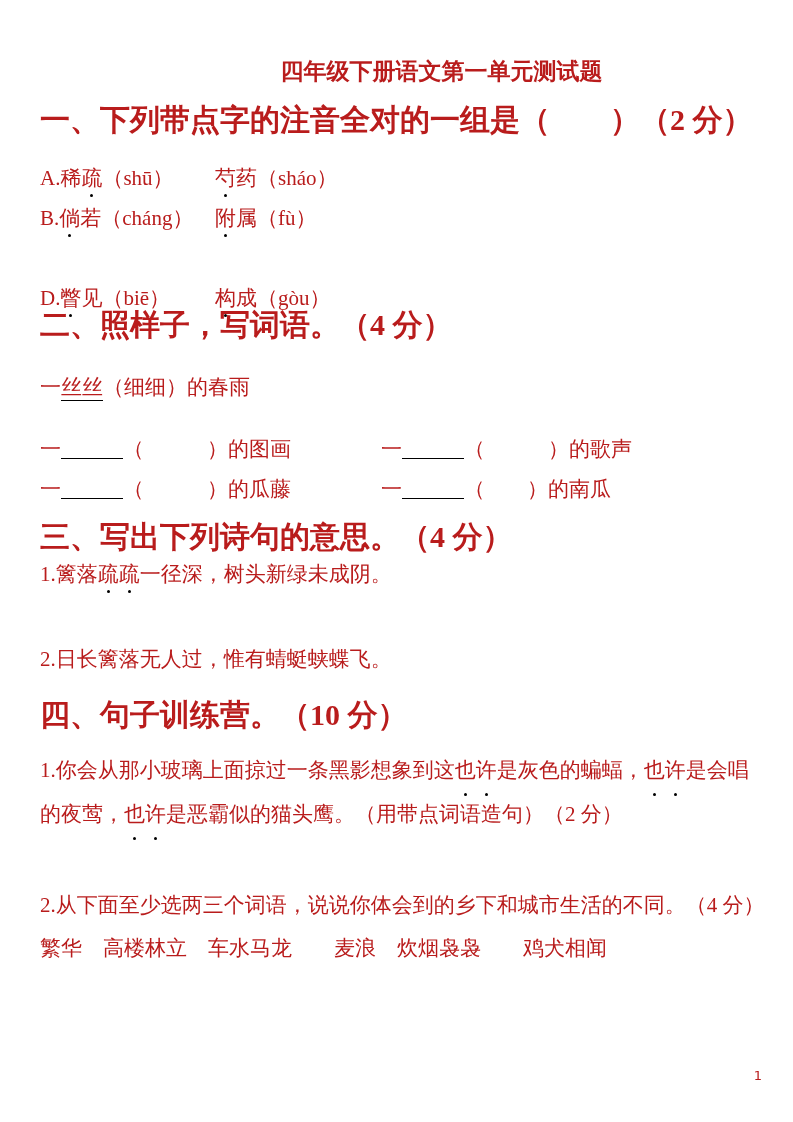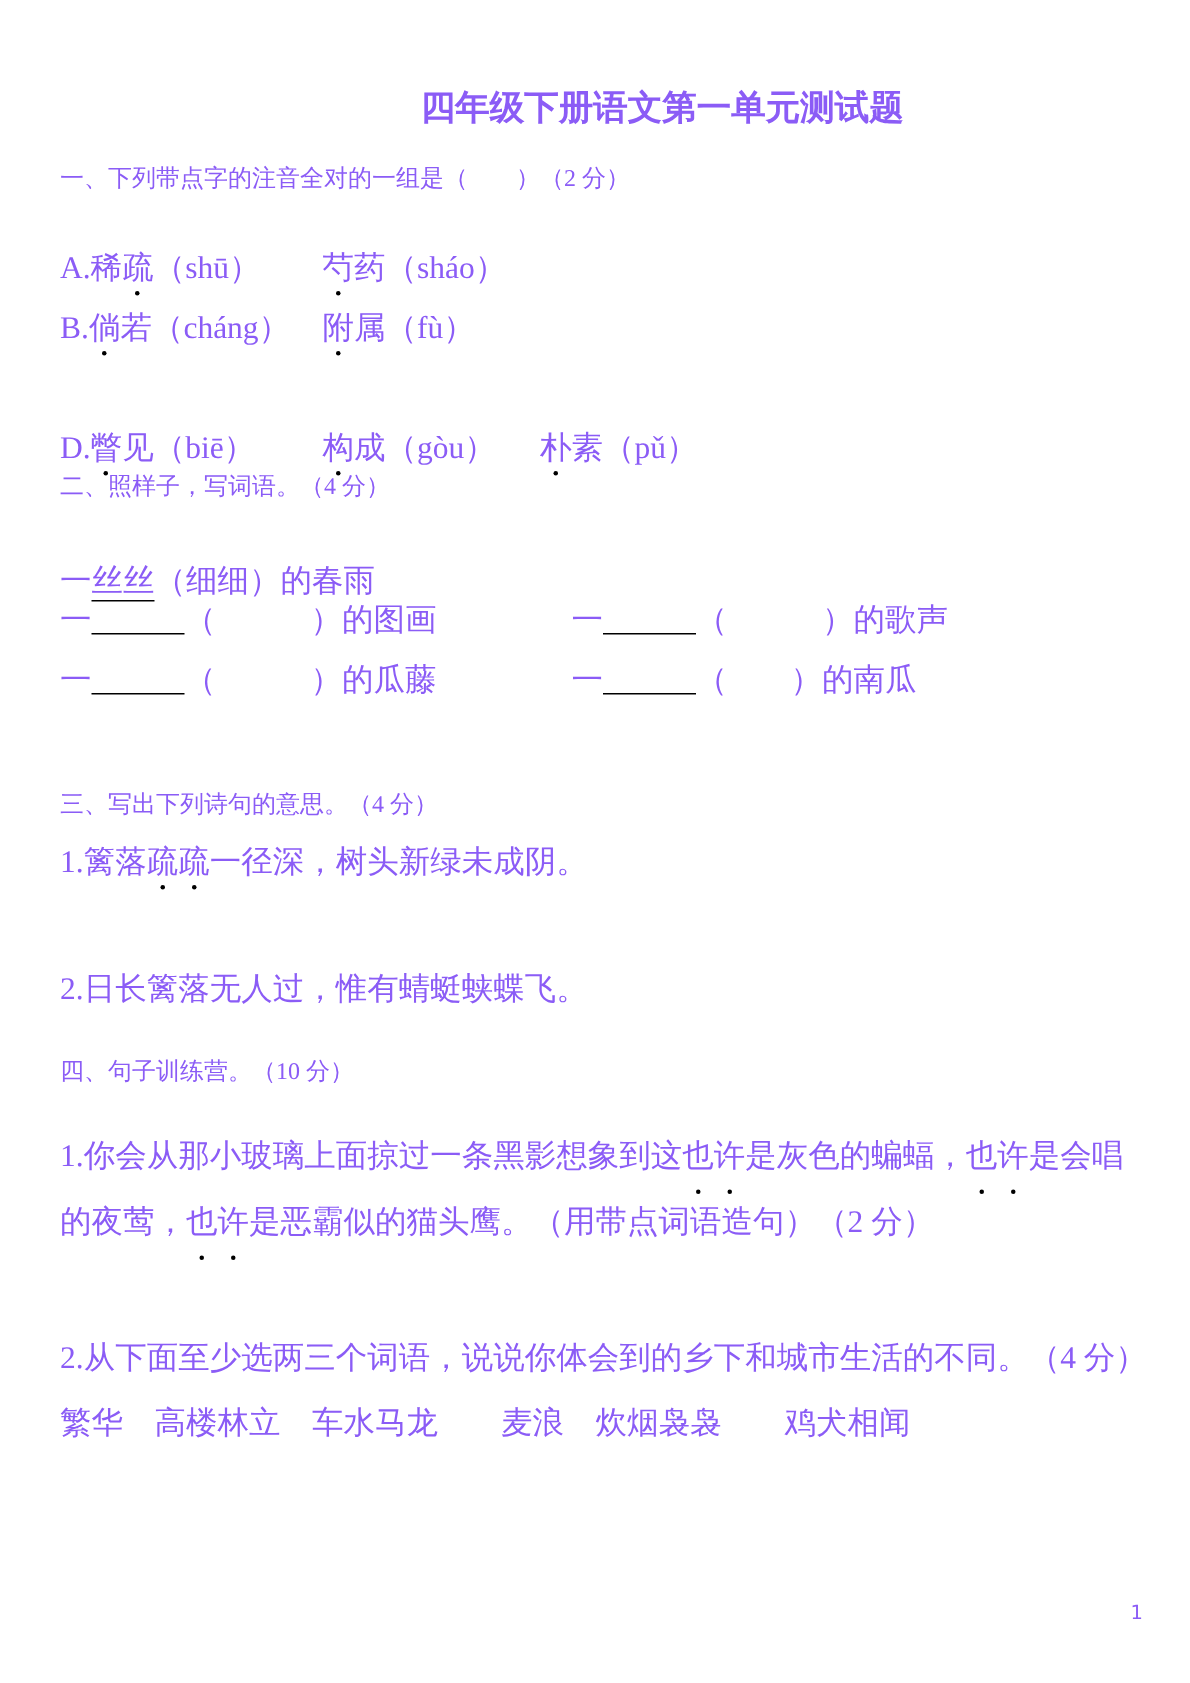--- a/index.html
+++ b/index.html
@@ -1,36 +1,36 @@
 <!DOCTYPE html>
 <html><head>
 <meta charset="utf-8">
 <style>
   html,body{margin:0;padding:0;background:#ffffff;}
   .page{
     position:relative;
     width:793px;height:1084px;
     background:#ffffff;
-    color:#8b5cf6;
+    color:#b91c1c;
     font-family:"Liberation Serif","DejaVu Serif",serif;
     overflow:hidden;
   }
   .line{
     position:absolute;left:40px;right:38px;
     font-size:21px;line-height:30px;
     white-space:nowrap;
   }
-  .h{font-weight:normal;font-size:16px;}
+  .h{font-weight:bold;font-size:30px;}
   .title{
     font-weight:bold;font-size:23px;
     text-align:center;padding-left:88px;line-height:34px;
   }
   .para{line-height:44px;font-family:Liberation Serif, serif;}
   .opt{display:grid;grid-template-columns:175px 145px 1fr;margin-top:16px;}
-  .tworow{display:grid;grid-template-columns:341px 1fr;}
+  .tworow{display:grid;grid-template-columns:341px 1fr;margin-top:36px;}
   
   .dc{position:relative;display:inline-block;}
   .dc::after{
     content:"";position:absolute;
     left:50%;margin-left:-1.5px;bottom:-4px;
     width:3px;height:3px;border-radius:50%;background:#000;
   }
   
   .ul{border-bottom:1.4px solid #000;padding-bottom:1px;}
   
@@ -57,21 +57,20 @@
     <span><span>A.稀</span><span class="dc">疏</span><span>（shū）</span></span>
     <span><span class="dc">芍</span><span>药（sháo）</span></span>
   </div>
   <div class="line opt" style="top:187px">
     <span><span>B.</span><span class="dc">倘</span><span>若（cháng）</span></span>
     <span><span class="dc">附</span><span>属（fù）</span></span>
   </div>
   <div class="line opt" style="top:267px">
     <span><span>D.</span><span class="dc">瞥</span><span>见（biē）</span></span>
     <span><span class="dc">构</span><span>成（gòu）</span></span>
-    <span><span class="dc">朴</span><span>素（pǔ）</span></span>
   </div>
 
   <div class="line h" style="top:310px">二、照样子，写词语。（4 分）</div>
   <div class="line" style="top:372px"><span>一</span><span class="ul">丝丝</span><span>（细细）的春雨</span></div>
   <div class="line tworow" style="top:398px">
     <span><span>一</span><span class="blank"></span><span>（　　　）的图画</span></span>
     <span><span>一</span><span class="blank"></span><span>（　　　）的歌声</span></span>
   </div>
   <div class="line tworow" style="top:438px">
     <span><span>一</span><span class="blank"></span><span>（　　　）的瓜藤</span></span>

